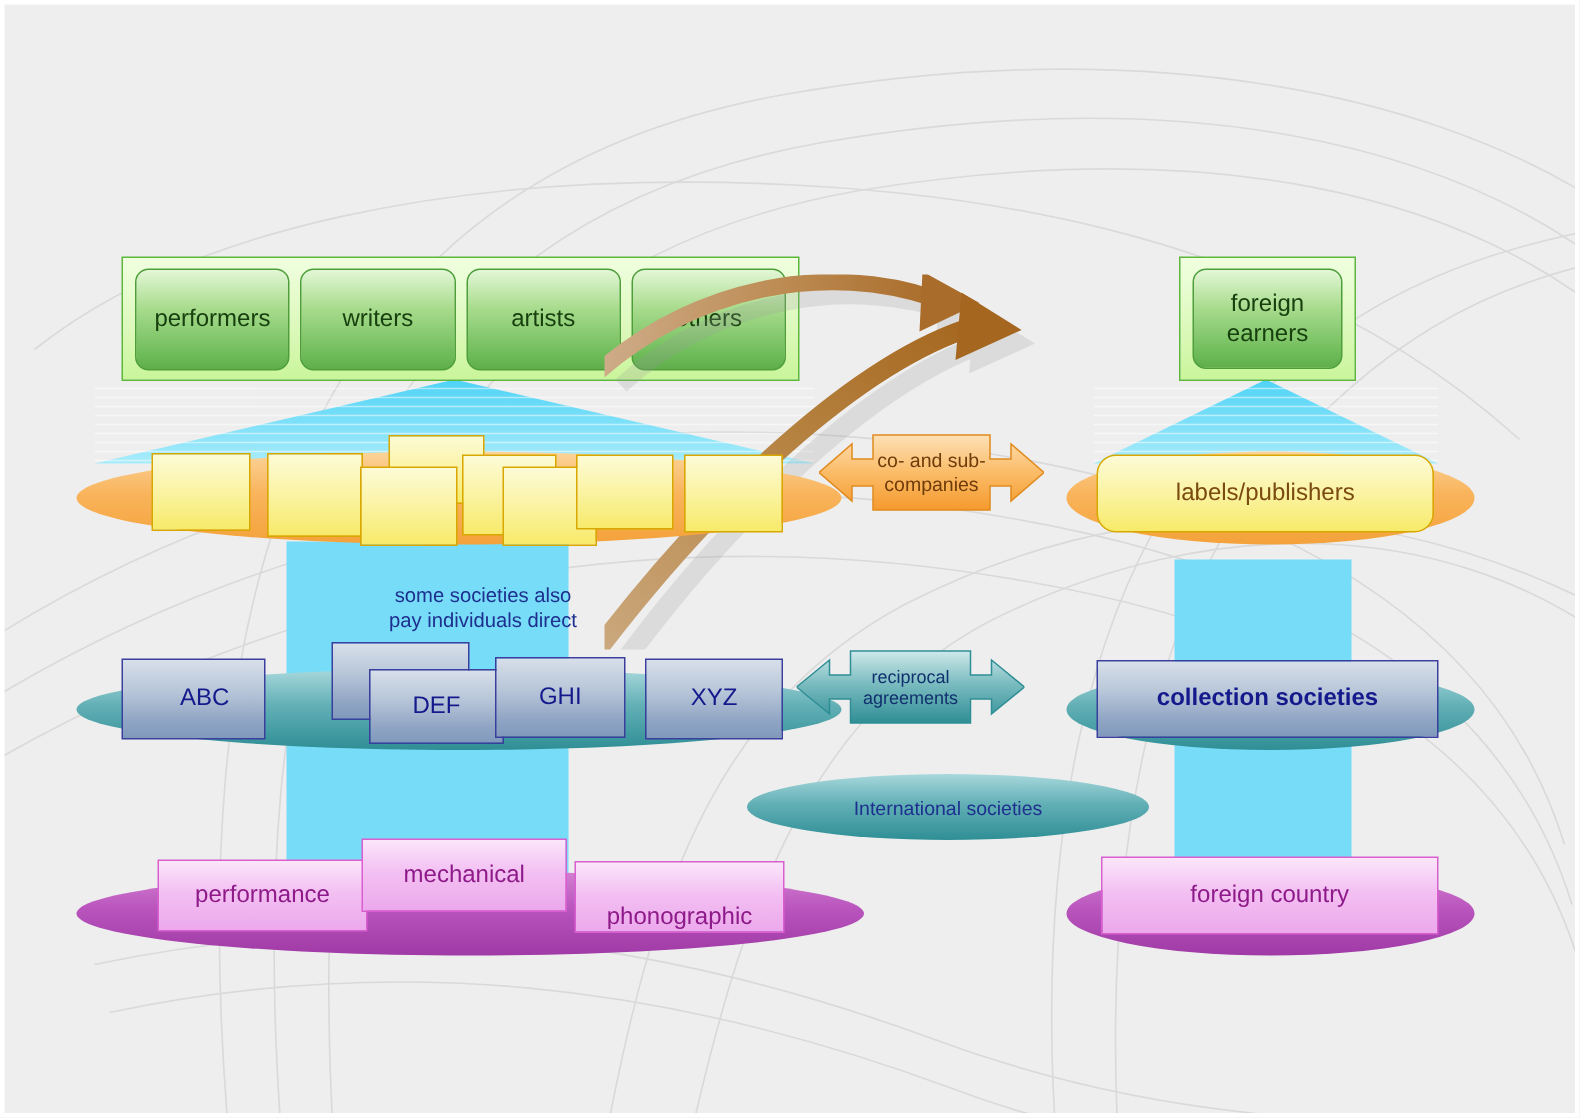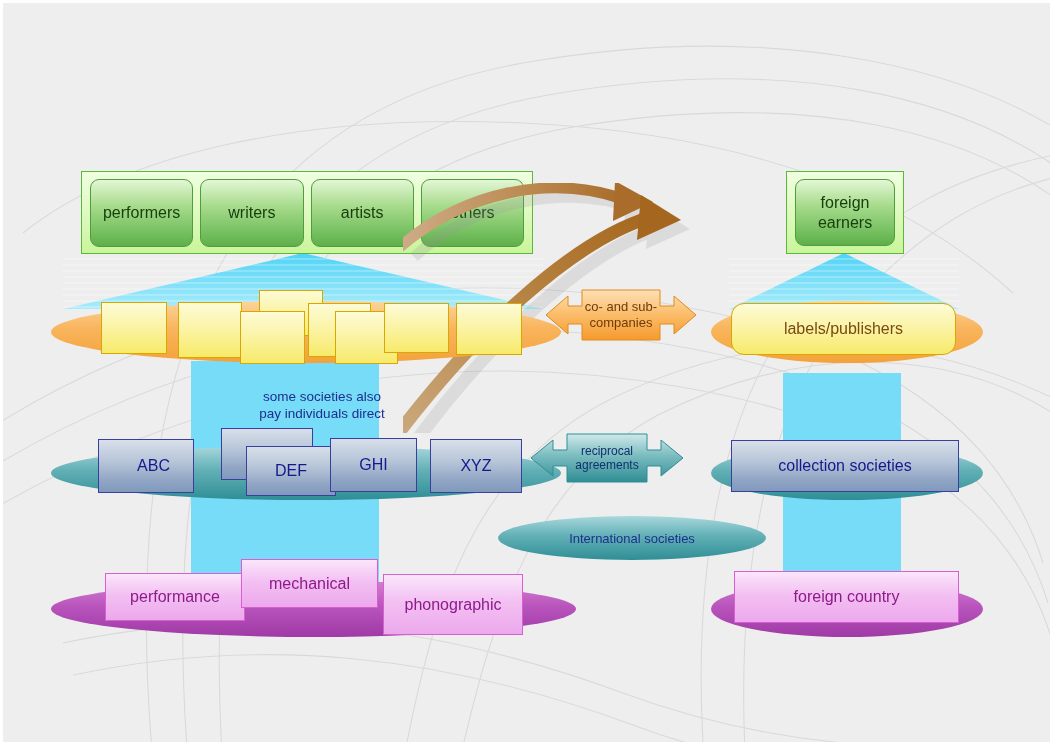--- a/index.html
+++ b/index.html
@@ -277,37 +277,37 @@
   </div>
 
   <div class="abs ellipse ell-teal" style="left:48px;top:443px;width:510px;height:54px;"></div>
   <div class="abs ellipse ell-teal" style="left:708px;top:443px;width:272px;height:54px;"></div>
 
   <div id="societies-note" class="abs" style="left:208px;top:386px;width:222px;">
     <div>some societies also</div>
     <div>pay individuals direct</div>
   </div>
 
-  <div class="abs steel-box" style="left:95px;top:436px;width:96px;height:54px;padding-left:15px;">
+  <div class="abs steel-box" style="left:78px;top:436px;width:96px;height:54px;padding-left:15px;">
     <span>ABC</span>
   </div>
   <div class="abs steel-box" style="left:218px;top:425px;width:92px;height:52px;">
     <span></span>
   </div>
   <div class="abs steel-box" style="left:243px;top:443px;width:90px;height:50px;">
     <span>DEF</span>
   </div>
   <div class="abs steel-box" style="left:327px;top:435px;width:87px;height:54px;">
     <span>GHI</span>
   </div>
   <div class="abs steel-box" style="left:427px;top:436px;width:92px;height:54px;">
     <span>XYZ</span>
   </div>
 
-  <div class="abs steel-box" id="collection-societies" style="left:728px;top:437px;width:228px;height:52px;">
+  <div class="abs steel-box" id="collection-societies" style="left:728px;top:437px;width:228px;height:52px;font-weight:bold;">
     <span>collection societies</span>
   </div>
 
   <svg class="abs" style="left:528px;top:427px;width:152px;height:56px;" viewBox="0 0 152 56">
     <defs>
       <linearGradient id="tealA" x1="0" y1="0" x2="0" y2="1">
         <stop offset="0" stop-color="#cfe9ea"></stop>
         <stop offset="0.45" stop-color="#7bbcc0"></stop>
         <stop offset="1" stop-color="#2f8e95"></stop>
       </linearGradient>
@@ -327,21 +327,21 @@
 
   <div class="abs ellipse ell-purple" style="left:48px;top:578px;width:525px;height:56px;"></div>
   <div class="abs ellipse ell-purple" style="left:708px;top:578px;width:272px;height:56px;"></div>
 
   <div class="abs pink-box" style="left:102px;top:570px;width:140px;height:48px;">
     <span>performance</span>
   </div>
   <div class="abs pink-box" style="left:238px;top:556px;width:137px;height:49px;">
     <span>mechanical</span>
   </div>
-  <div class="abs pink-box" style="left:380px;top:571px;width:140px;height:61px;">
+  <div class="abs pink-box" style="left:380px;top:571px;width:140px;height:48px;align-items:flex-end;">
     <span>phonographic</span>
   </div>
 
   <div class="abs pink-box" style="left:731px;top:568px;width:225px;height:52px;">
     <span>foreign country</span>
   </div>
 
 </div>
 
 </body></html>

